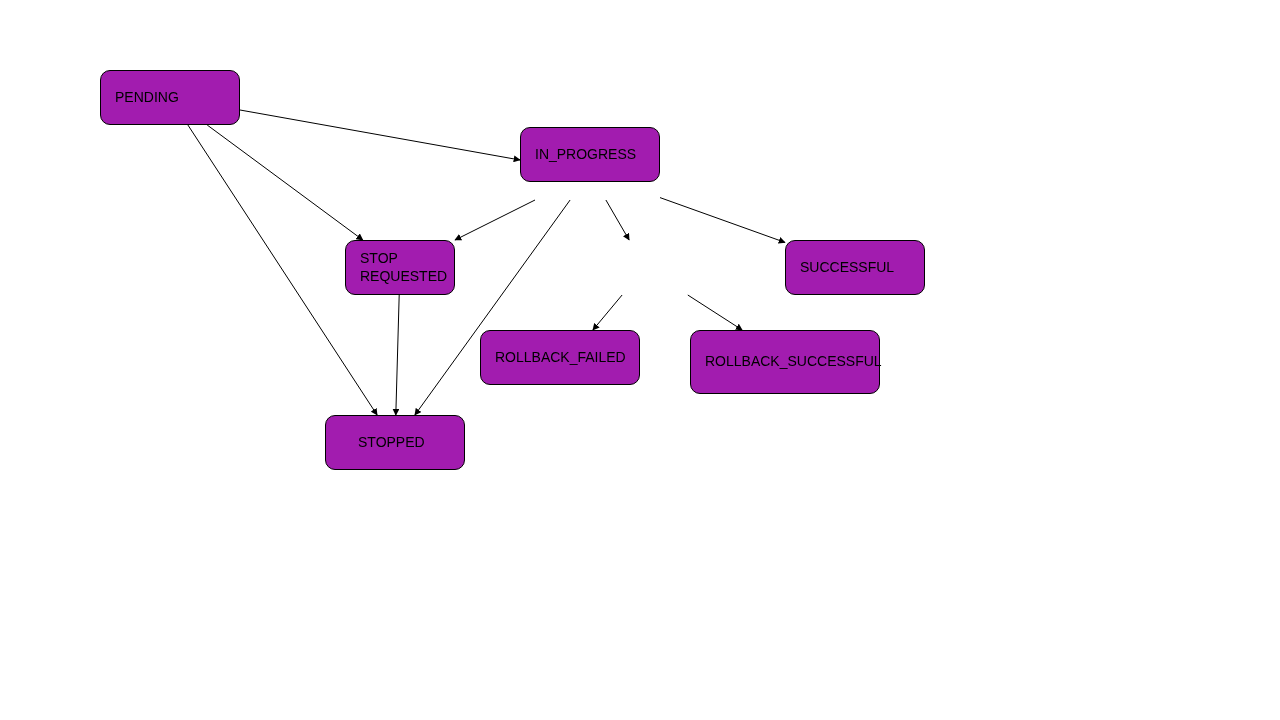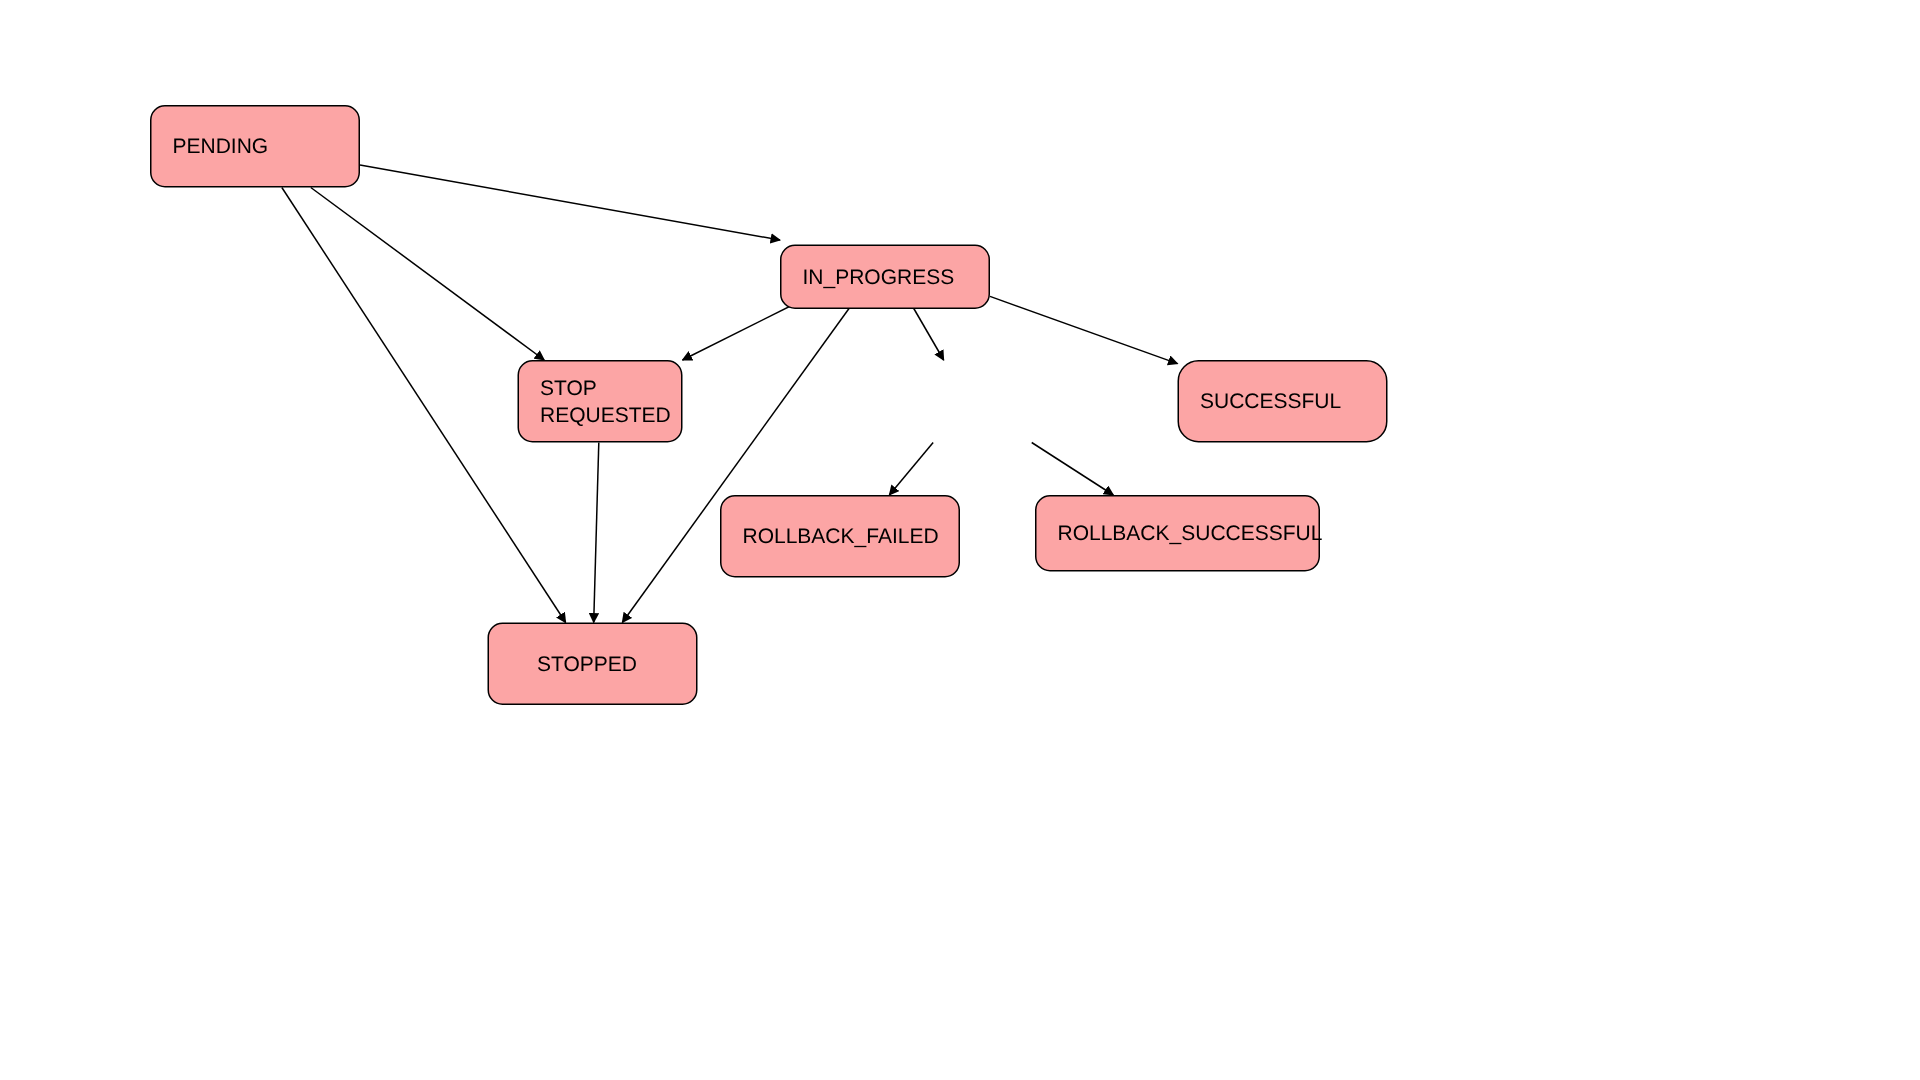--- a/index.html
+++ b/index.html
@@ -14,21 +14,21 @@
   }
   .canvas {
     position: relative;
     width: 1280px;
     height: 720px;
   }
   .node {
     position: absolute;
     border: 1px solid #000;
     border-radius: 10px;
-    background: #fca5a5;
+    background: #a21caf;
     display: flex;
     align-items: center;
     padding: 0 14px;
     box-sizing: border-box;
     line-height: 1.25;
   }
   svg.edges {
     position: absolute;
     left: 0;
     top: 0;
@@ -59,38 +59,38 @@
         <line x1="399.2" y1="295.0" x2="395.8" y2="415.0" marker-end="url(#arrow)"></line>
         <line x1="622.1" y1="295.0" x2="592.9" y2="330.0" marker-end="url(#arrow)"></line>
         <line x1="687.8" y1="295.0" x2="742.2" y2="330.0" marker-end="url(#arrow)"></line>
       </g>
   </svg>
 
   <div class="node" style="left:100px; top:70px; width:140px; height:55px;">
     <span>PENDING</span>
   </div>
 
-  <div class="node" style="left:520px; top:163px; width:140px; height:43px;">
+  <div class="node" style="left:520px; top:127px; width:140px; height:55px;">
     <span>IN_PROGRESS</span>
   </div>
 
   <div class="node" style="left:345px; top:240px; width:110px; height:55px;align-items:center;">
     <span>STOP REQUESTED</span>
   </div>
 
 
-  <div class="node" style="left:785px; top:240px; width:140px; height:55px;border-radius:14px;">
+  <div class="node" style="left:785px; top:240px; width:140px; height:55px;">
     <span>SUCCESSFUL</span>
   </div>
 
   <div class="node" style="left:480px; top:330px; width:160px; height:55px;">
     <span>ROLLBACK_FAILED</span>
   </div>
 
-  <div class="node" style="left:690px; top:330px; width:190px; height:51px;">
+  <div class="node" style="left:690px; top:330px; width:190px; height:64px;">
     <span>ROLLBACK_SUCCESSFUL</span>
   </div>
 
   <div class="node" style="left:325px; top:415px; width:140px; height:55px;padding-left:32px;">
     <span>STOPPED</span>
   </div>
 
 </div>
 
 </body></html>

